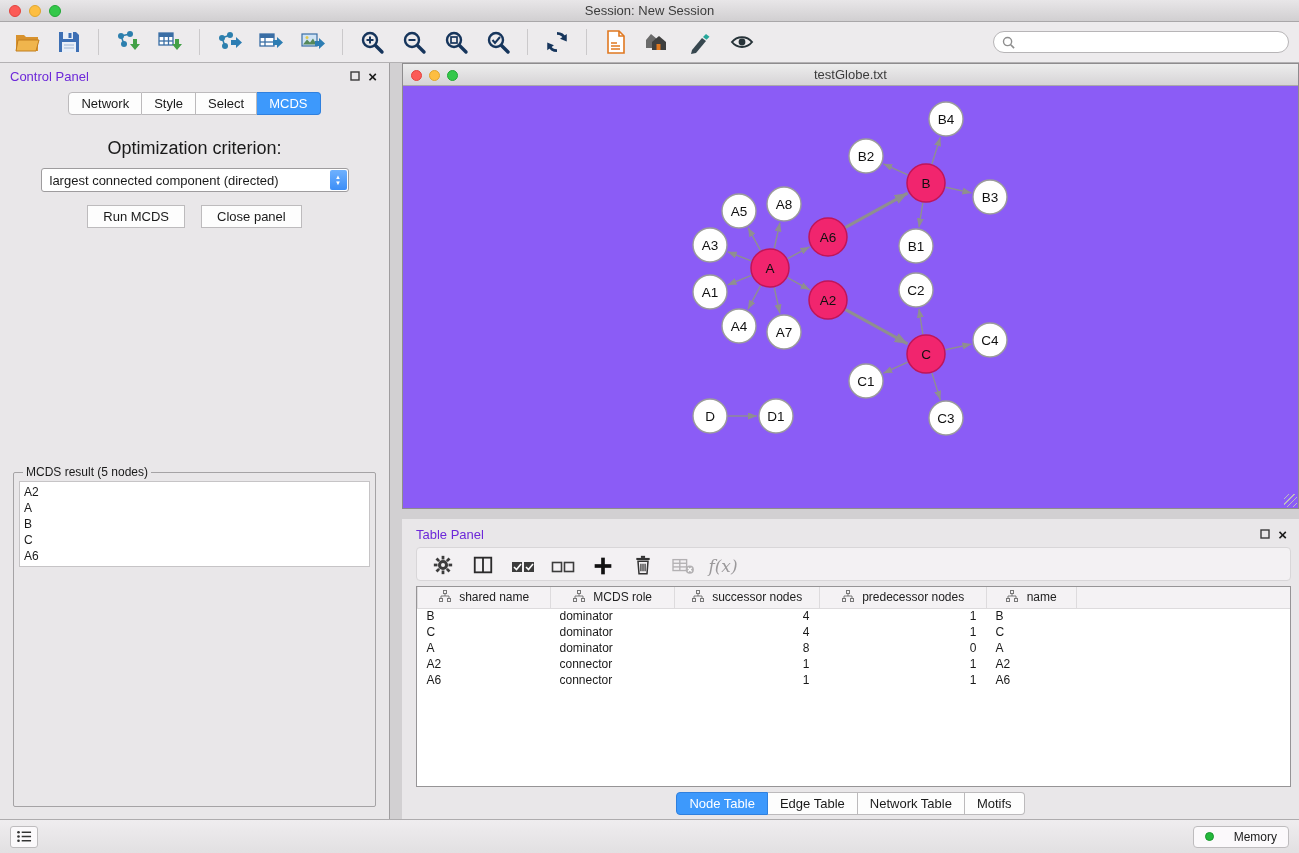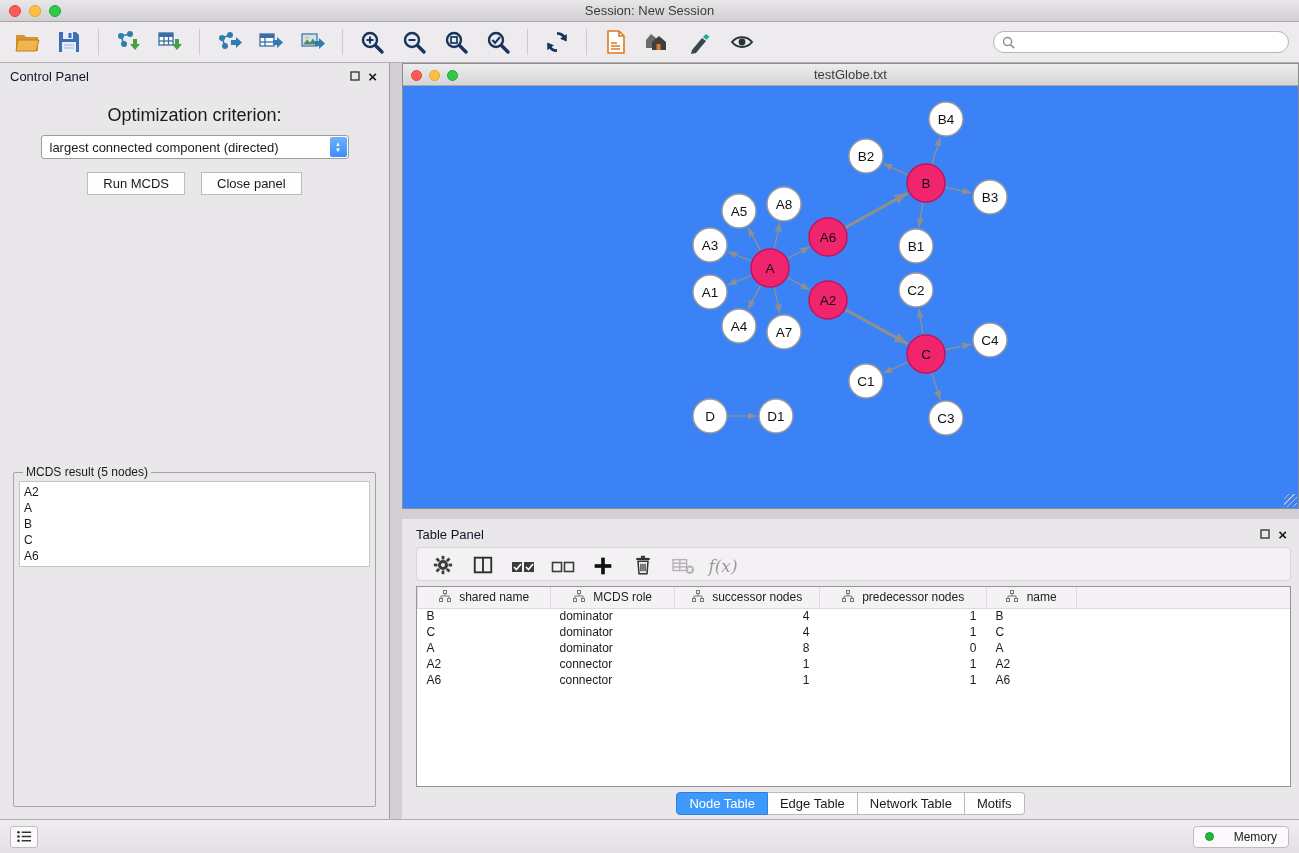--- a/index.html
+++ b/index.html
@@ -24,21 +24,21 @@
   .search-box { position:absolute; right:10px; top:9px; width:296px; height:22px; background:#fff;
                 border:1px solid #b7b5b7; border-radius:12px; display:flex; align-items:center; padding:0 8px; gap:5px; }
   .search-box input { border:none; outline:none; flex:1; font-size:12px; background:transparent; font-family:"Liberation Sans",sans-serif; }
 
   
   .main { display:flex; height:756px; }
 
   
   .control-panel { width:390px; background:#e9e7e9; border-right:1px solid #9f9d9f; display:flex; flex-direction:column; }
   .panel-header { height:26px; display:flex; align-items:center; padding:0 12px 0 10px; }
-  .panel-title { font-size:13px; color:#0f172a; }
+  .panel-title { font-size:13px; color:#6d28d9; }
   .win-btns { margin-left:auto; display:flex; gap:8px; align-items:center; }
   .close-x { font-weight:bold; font-size:15px; line-height:1; color:#1a1a1a; }
   .seg-tabs { display:flex; justify-content:center; padding:3px 0 7px; }
   .seg-tab { padding:3px 12px; background:#fdfdfd; border:1px solid #bcbabc; border-left:none; font-size:13px; color:#1a1a1a; }
   .seg-tab:first-child { border-left:1px solid #bcbabc; border-radius:4px 0 0 4px; }
   .seg-tab:last-child { border-radius:0 4px 4px 0; }
   .seg-tab.sel { background:#3d99fc; border-color:#2f80de; color:#fff; }
   .cp-body { flex:1; display:flex; flex-direction:column; align-items:center; padding:16px 13px 12px; }
   .opt-label { font-size:18px; margin-bottom:9px; }
   .dropdown { width:308px; height:24px; background:#fff; border:1px solid #9e9c9e; border-radius:3px;
@@ -57,21 +57,21 @@
 
   
   .right { flex:1; background:#d2d0d2; padding-left:12px; display:flex; flex-direction:column; }
 
   
   .net-window { height:446px; border:1px solid #8e8c8e; background:#fff; display:flex; flex-direction:column; }
   .net-titlebar { height:22px; background:linear-gradient(#ededed,#d6d4d6); border-bottom:1px solid #aaa8aa;
                   display:flex; align-items:center; justify-content:center; position:relative; }
   .net-traffic { position:absolute; left:8px; top:6px; display:flex; gap:7px; }
   .net-traffic .light { width:11px; height:11px; }
-  .net-canvas { flex:1; position:relative; background:#3b82f6; }
+  .net-canvas { flex:1; position:relative; background:#8b5cf6; }
   .net-canvas svg { display:block; width:100%; height:100%; }
   .grip { position:absolute; right:1px; bottom:1px; width:13px; height:13px;
           background:repeating-linear-gradient(135deg, transparent 0 3px, #bdbdbd 3px 4px); }
 
   .gap { height:10px; }
 
   
   .table-panel { flex:1; background:#e9e7e9; display:flex; flex-direction:column; }
   .tp-header { height:26px; display:flex; align-items:center; padding:4px 12px 0 14px;gap:44px; }
   .tp-toolbar { height:34px; margin:2px 8px 5px 14px; background:#f3f1f3; border:1px solid #d8d6d8; border-radius:4px;
@@ -259,20 +259,26 @@
         <span class="panel-title">Control Panel</span>
         <span class="win-btns">
           <span>
             <svg width="10" height="10" viewBox="0 0 10 10">
               <rect x="1" y="1" width="8" height="8" fill="none" stroke="#3a3a3a" stroke-width="1.4"></rect>
             </svg>
           </span>
           <span class="close-x">×</span>
         </span>
       </div>
+      <div class="seg-tabs">
+          <div class="seg-tab">Network</div>
+          <div class="seg-tab">Style</div>
+          <div class="seg-tab">Select</div>
+          <div class="seg-tab sel">MCDS</div>
+        </div>
       <div class="cp-body">
         <div class="opt-label">Optimization criterion:</div>
         <div class="dropdown">
           <span>largest connected component (directed)</span>
           <span class="dd-stepper">
               <span>▲</span>
               <span>▼</span>
             </span>
         </div>
         <div class="btn-row">

